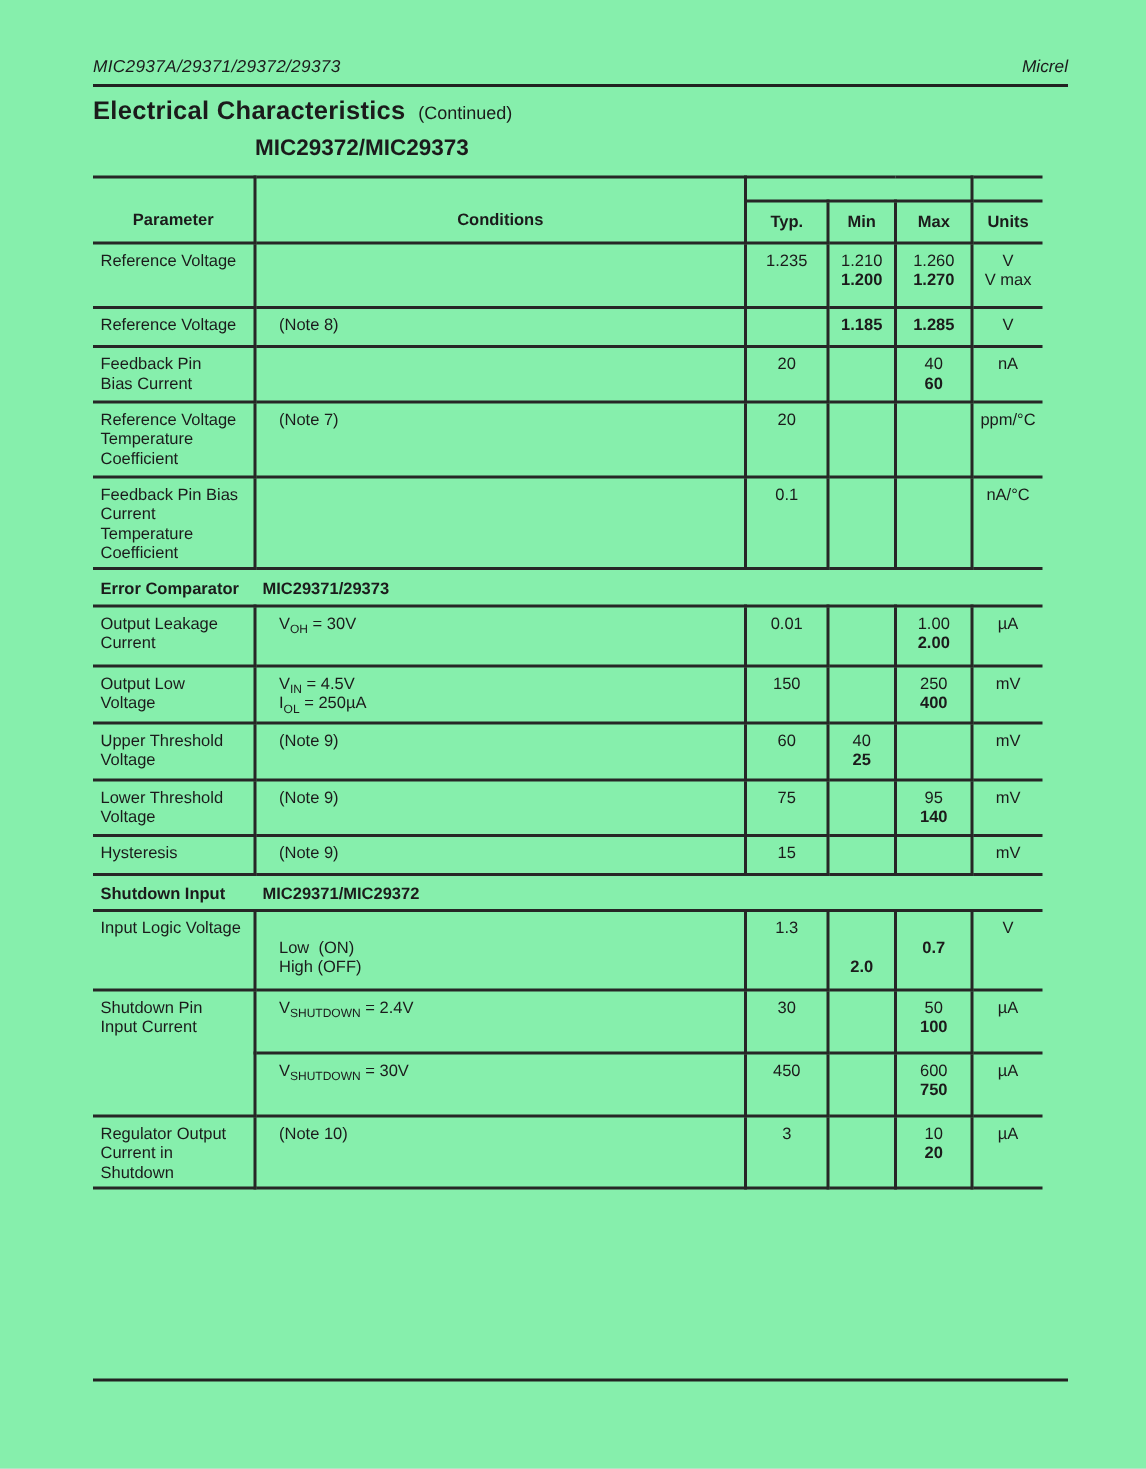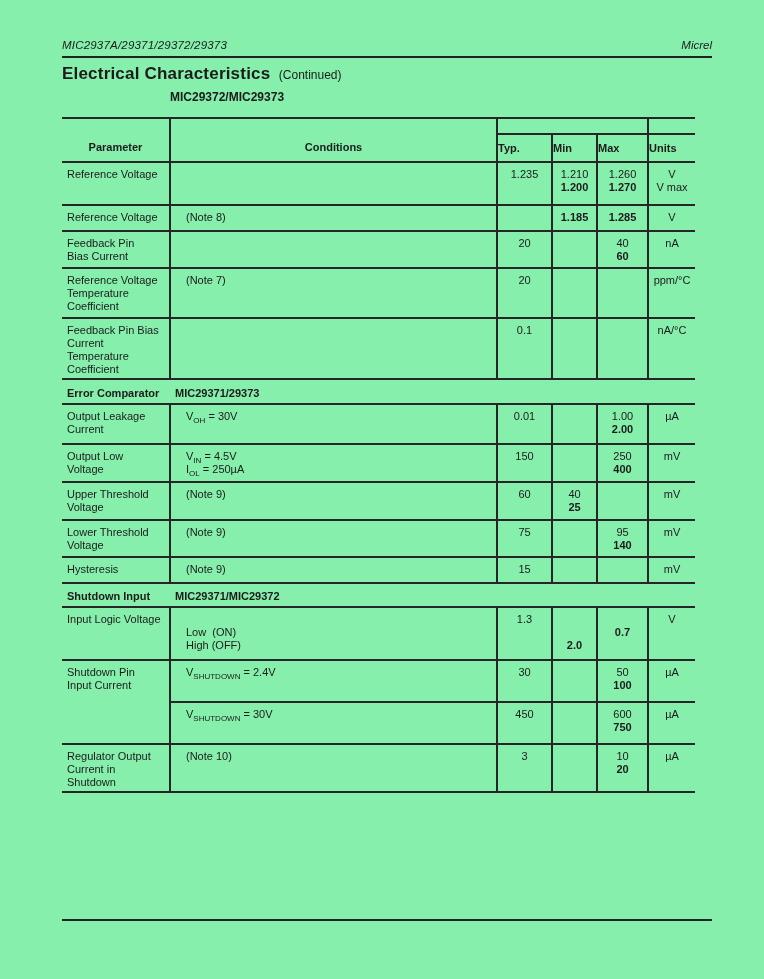--- a/index.html
+++ b/index.html
@@ -11,35 +11,35 @@
   }
   
   .pagehead { position:absolute; left:62px; top:39px; width:650px; font-size:11.5px; font-style:italic; }
   .ph-left  { float:left;  letter-spacing:.2px; }
   .ph-right { float:right; }
   .headrule { position:absolute; left:62px; top:56px; width:650px; height:2px; background:#222; }
   
   .title { position:absolute; left:62px; top:64px; white-space:nowrap; }
   .title-main { font-size:17px; font-weight:bold; letter-spacing:.2px; }
   .title-cont { font-size:12px; font-weight:normal; margin-left:4px; }
-  .subtitle { position:absolute; left:170px; top:90px; font-size:12px; font-weight:bold; }
+  .subtitle { position:absolute; left:170px; top:90px; font-size:15px; font-weight:bold; }
   
   table.spec {
     position:absolute; left:62px; top:117px; width:633px;
     border-collapse:collapse; table-layout:fixed; font-size:11px;
   }
   .spec th, .spec td {
     border:2px solid #262626; vertical-align:top;
     font-weight:normal; overflow:hidden;
   }
   .spec .no-l { border-left:none; }
   .spec .no-r { border-right:none; }
   
   .spec th.vspan { vertical-align:bottom; text-align:center; font-weight:bold; padding-bottom:8px; }
-  .spec th.cv    { vertical-align:middle; text-align:left; font-weight:bold; }
+  .spec th.cv    { vertical-align:middle; text-align:center; font-weight:bold; }
   
   .p { padding:5px 4px 2px 5px;  line-height:13px; }
   .c { padding:5px 6px 2px 15px; line-height:13px; }
   .v { text-align:center; padding:5px 1px 2px 1px; line-height:13px; }
   .ln { min-height:13px; white-space:pre-wrap; }
   .b  { font-weight:bold; }
   sub { font-size:8px; line-height:0; }
   
   .sec td { font-weight:bold; vertical-align:middle; padding:4px 0 2px 5px; border-left:none; border-right:none; }
   .sec-l { display:inline-block; width:108px; }

